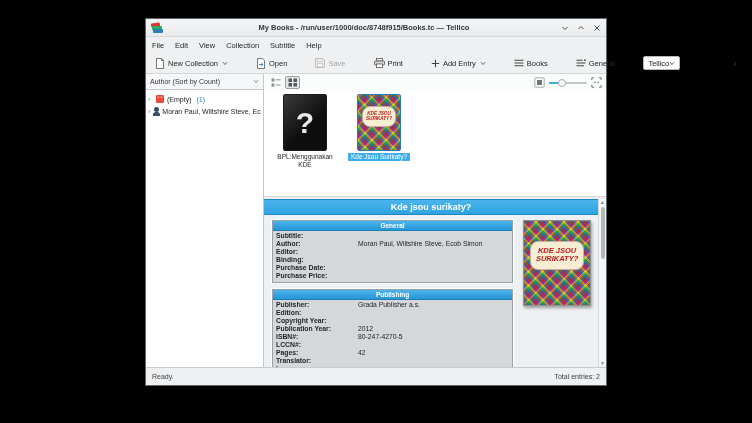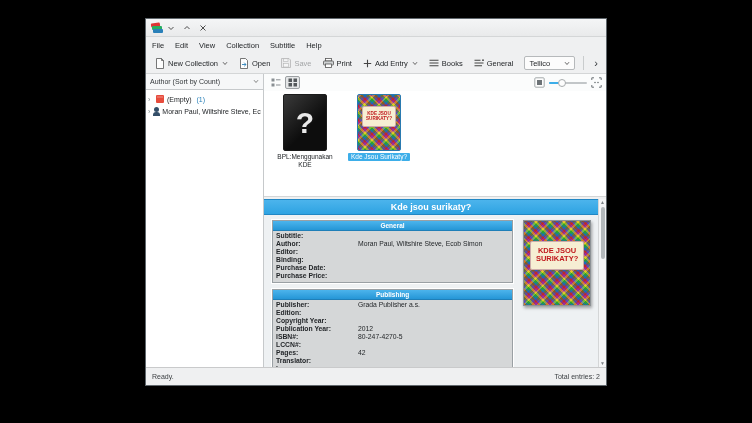--- a/index.html
+++ b/index.html
@@ -22,21 +22,21 @@
   .appicon i { position:absolute; display:block; border-radius:1px; }
   .appicon .b1 { left:0; top:1px; width:9px; height:4px; background:#d33; transform:rotate(-8deg); }
   .appicon .b2 { left:1px; top:4px; width:10px; height:4px; background:#27ae60; }
   .appicon .b3 { left:2px; top:7px; width:10px; height:4px; background:#2980b9; }
 
   
   .menubar { height:16px; display:flex; align-items:center; padding:0 6px; gap:11px; flex:0 0 auto; }
   .menubar span { cursor:default; }
 
   
-  .toolbar { height:21px; display:flex; align-items:center; padding:0 5px; gap:3px;
+  .toolbar { height:21px; display:flex; align-items:center; padding:0 5px; gap:20px;
              border-bottom:1px solid #d4d6d7; flex:0 0 auto; }
   .tbtn { display:flex; align-items:center; gap:3px; padding:2px 4px; border-radius:2px; white-space:nowrap; }
   .tbtn svg { display:block; }
   .tbtn.disabled { opacity:.38; }
   .chev { margin-left:1px; }
   .tcombo { display:flex; align-items:center; justify-content:space-between; width:68px; height:14px;
             background:#fcfcfc; border:1px solid #b6b9bb; border-radius:2px; padding:0 4px; margin-left:4px; }
   .tsep { width:1px; height:14px; background:#c9cccd; margin:0 5px; }
   .overflow { font-size:11px; color:#33373a; padding:0 3px; }
 
@@ -76,22 +76,22 @@
   .cover { width:44px; height:57px; border-radius:2px; position:relative; }
   .cover.unknown { background:linear-gradient(135deg,#3a3a3a,#0d0d0d 60%); border:1px solid #1c1c1c;
                    display:flex; align-items:center; justify-content:center; }
   .cover.unknown .q { color:#e8e8e8; font-size:30px; font-weight:bold; line-height:1; }
   .cover.meerkat, .bigcover { border:1px solid #2a7ab0;
       background:
         repeating-linear-gradient(45deg, rgba(200,30,30,.55) 0 2px, rgba(30,90,200,.55) 2px 4px,
            rgba(30,160,60,.55) 4px 6px, rgba(230,180,30,.55) 6px 8px, rgba(140,40,160,.55) 8px 10px),
         repeating-linear-gradient(-45deg, #b33 0 2px, #27a 2px 4px, #3a2 4px 6px, #dd3 6px 8px, #a3a 8px 10px); }
   .coverpanel { position:absolute; left:9%; right:9%; top:20%; height:38%; background:#f6eed3;
-                border:1px solid #caa; border-radius:2px; display:flex; flex-direction:column;
-                align-items:center; justify-content:center; line-height:1.1; }
+                border:1px solid #caa; border-radius:8px; display:flex; flex-direction:column;
+                align-items:center; justify-content:center; line-height:1.1;font-style:italic; }
   .coverpanel b { color:#c0181c; font-weight:bold; white-space:nowrap; }
   .cover.meerkat .coverpanel b { font-size:4.6px; transform:none; }
   .entrylabel { margin-top:2px; font-size:6.5px; text-align:center; line-height:1.25; color:#232629; }
   .entrylabel.selected { background:#3daee9; color:#fff; border-radius:1px; padding:0 3px; }
 
   .hsplit { height:3px; background:#eff0f1; border-top:1px solid #d4d6d7; flex:0 0 auto; }
 
   
   .detail { height:168px; background:#eef1f3; display:flex; flex-direction:column; position:relative; flex:0 0 auto; }
   .banner { height:16px; background:linear-gradient(#4cb4ec,#2ea3e2); border-top:1px solid #2187c4;
@@ -126,20 +126,21 @@
 <body>
 
 <div class="window">
 
   <div class="titlebar">
     <span class="appicon">
         <i class="b1"></i>
         <i class="b2"></i>
         <i class="b3"></i>
       </span>
+    <span class="title">My Books - /run/user/1000/doc/8748f915/Books.tc — Tellico</span>
     <span class="winbtns">
       <span class="winbtn">
           <svg width="8" height="8" viewBox="0 0 8 8">
             <polyline points="1.5,3 4,5.5 6.5,3" fill="none" stroke="#4d4d4d" stroke-width="1"></polyline>
           </svg>
         </span>
       <span class="winbtn">
           <svg width="8" height="8" viewBox="0 0 8 8">
             <polyline points="1.5,5 4,2.5 6.5,5" fill="none" stroke="#4d4d4d" stroke-width="1"></polyline>
           </svg>

